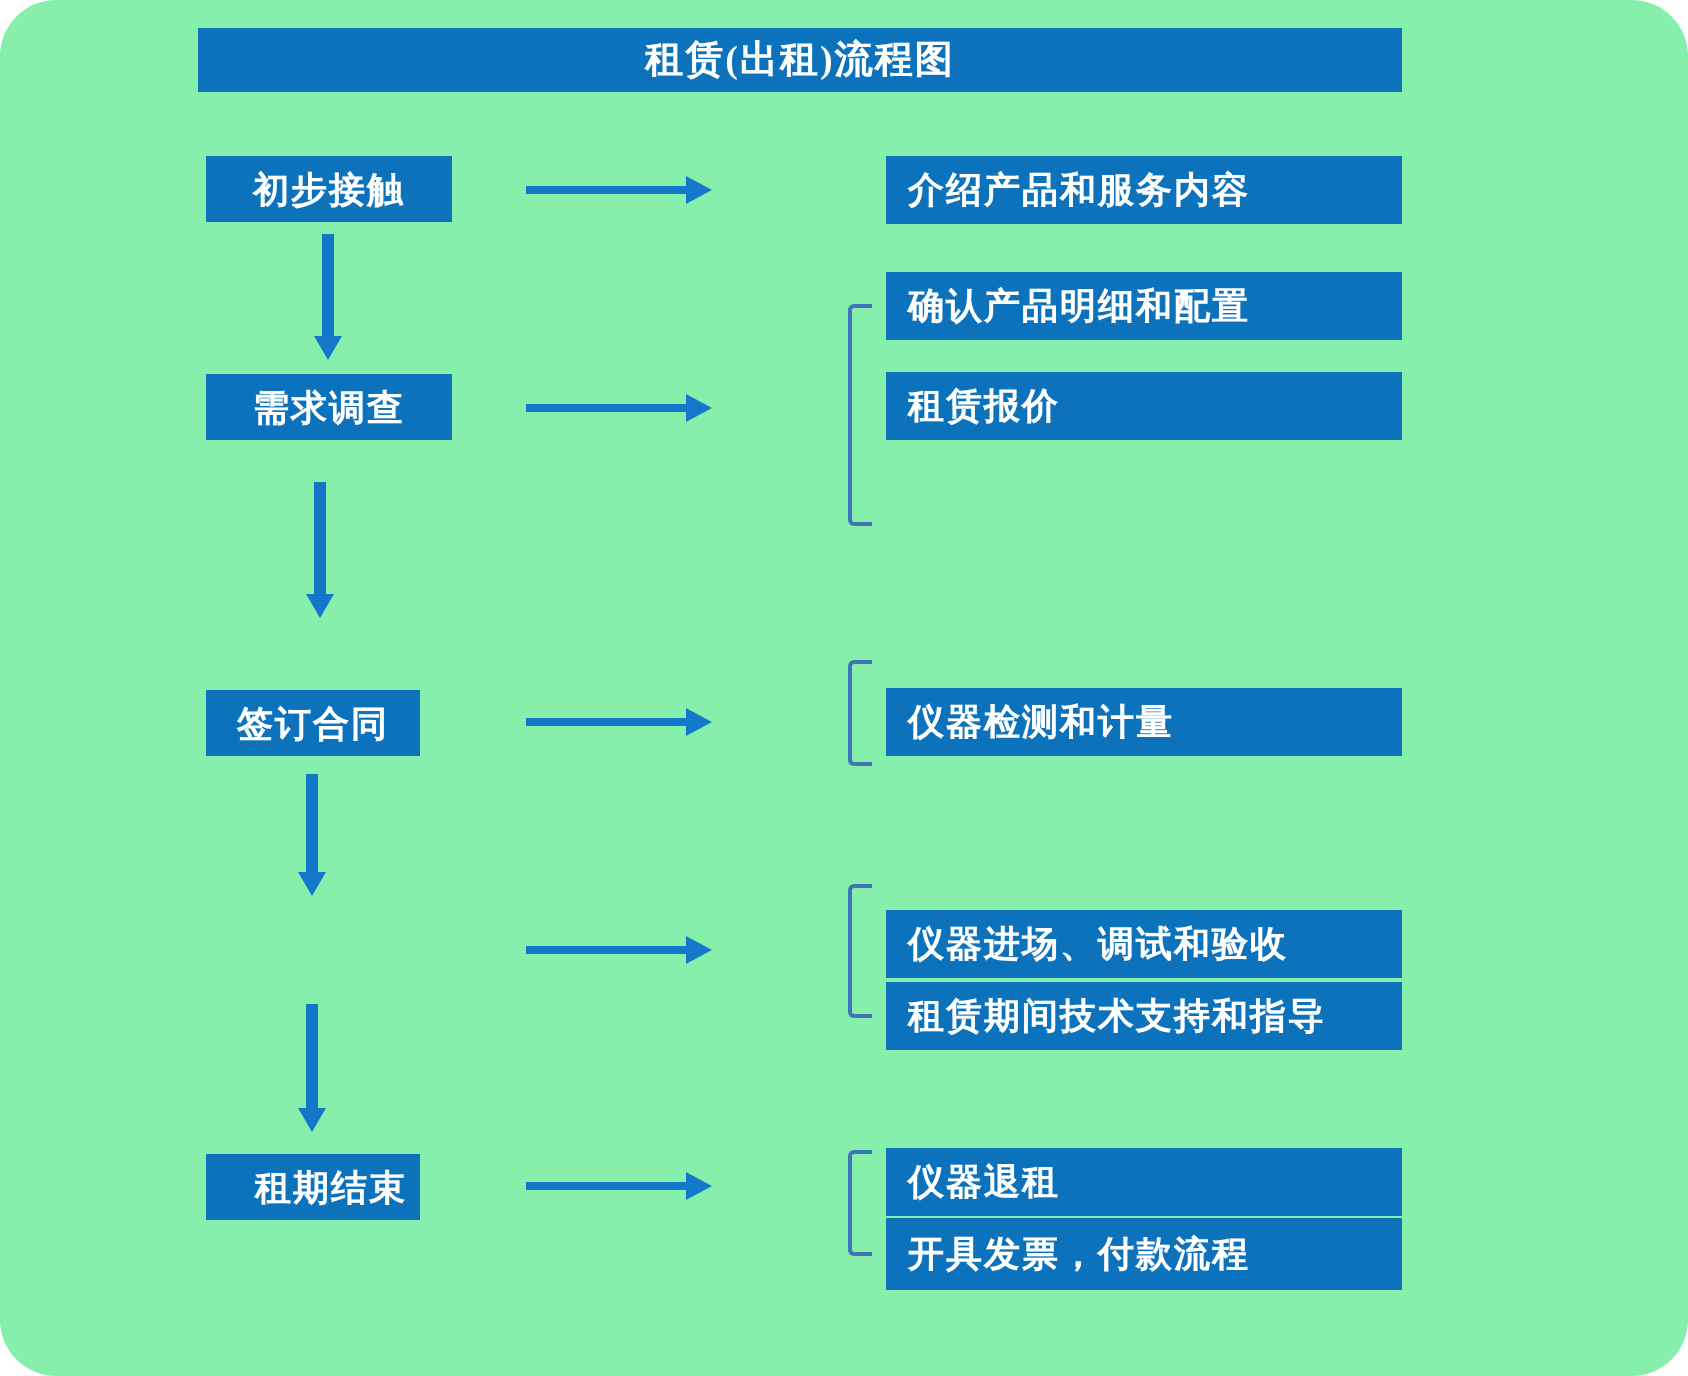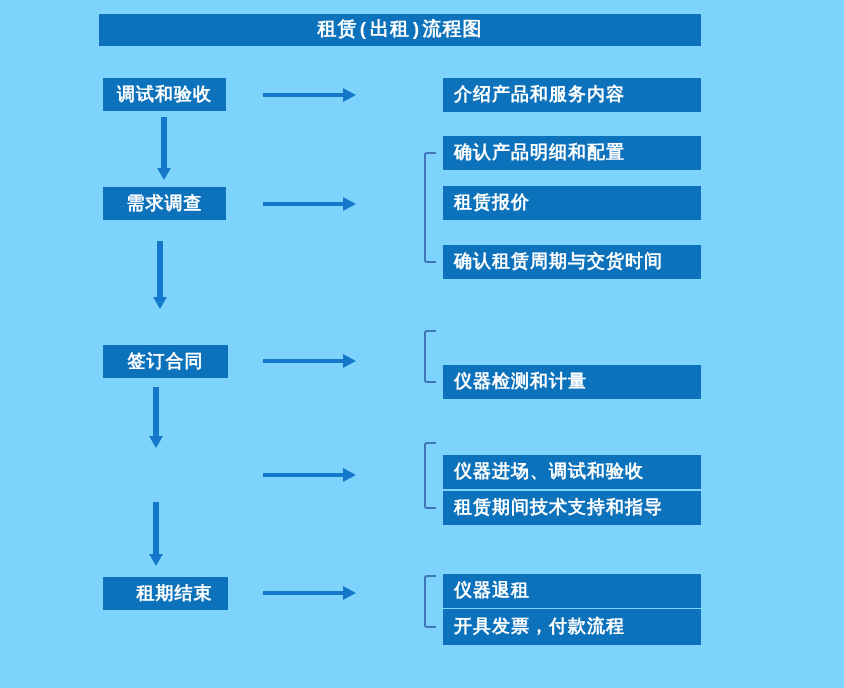--- a/index.html
+++ b/index.html
@@ -1,56 +1,57 @@
 <!DOCTYPE html>
 <html><head>
 <meta charset="utf-8">
 <style>
   html, body { margin: 0; padding: 0; background: #ffffff; }
   .canvas {
     position: relative;
     width: 844px;
     height: 688px;
-    background: #7dd3fc;
-    font-family: Liberation Mono, monospace;
+    background: #86efac;
+    font-family: Liberation Serif, serif;
     overflow: hidden;
+    border-radius: 28px;
   }
   .box {
     position: absolute;
     background: #0d72bc;
     color: #ffffff;
     font-weight: bold;
     font-size: 18px;
     display: flex;
     align-items: center;
     box-sizing: border-box;
     letter-spacing: 1px;
     line-height: 1;
   }
   .title-bar {
     left: 99px; top: 14px; width: 602px; height: 32px;
     justify-content: center;
     font-size: 19px;
   }
   .stage { left: 103px; height: 33px; justify-content: center; }
   .stage.wide   { width: 123px; }
-  .stage.narrow { width: 125px; }
+  .stage.narrow { width: 107px; }
   .s0 { top: 78px; }
   .s1 { top: 187px; text-align: center; }
   .s2 { top: 345px; }
   .s3 { top: 459px; }
   .s4 { top: 577px; padding-left: 18px; }
 
   .detail { left: 443px; width: 258px; height: 34px; padding-left: 11px; }
   .d0  { top: 78px; }
   .d1a { top: 136px; }
   .d1b { top: 186px; }
   .d1c { top: 245px; }
   .d2a { top: 314px; }
-  .d2b { top: 365px; }
+  .d2b { top: 344px; }
   .d3a { top: 425px; margin-top: 30px; }
   .d3b { top: 491px; }
   .d4a { top: 558px; margin-top: 16px; }
   .d4b { top: 609px; height: 36px; }
 
   
   .harrow { position: absolute; left: 263px; width: 93px; height: 14px; }
   .harrow .shaft {
     position: absolute; left: 0; top: 5px; width: 80px; height: 4px;
     background: #1478ca;
@@ -98,21 +99,21 @@
   .b3 { top: 442px; height: 67px; }
   .b4 { top: 575px; height: 53px; }
 </style>
 </head>
 <body>
 
 <div class="canvas">
 
   <div class="box title-bar">租赁(出租)流程图</div>
 
-  <div class="box stage wide s0">调试和验收</div>
+  <div class="box stage wide s0">初步接触</div>
   <div class="box stage wide s1">需求调查</div>
   <div class="box stage narrow s2">签订合同</div>
   <div class="box stage narrow s4">租期结束</div>
 
   <div class="varrow v0">
       <div class="shaft"></div>
       <div class="head"></div>
     </div>
   <div class="varrow v1">
       <div class="shaft"></div>
@@ -150,21 +151,20 @@
 
   <div class="bracket b1"></div>
   <div class="bracket b2"></div>
   <div class="bracket b3"></div>
   <div class="bracket b4"></div>
 
   <div class="box detail d0">介绍产品和服务内容</div>
 
   <div class="box detail d1a">确认产品明细和配置</div>
   <div class="box detail d1b">租赁报价</div>
-  <div class="box detail d1c">确认租赁周期与交货时间</div>
 
   <div class="box detail d2b">仪器检测和计量</div>
 
   <div class="box detail d3a">仪器进场、调试和验收</div>
   <div class="box detail d3b">租赁期间技术支持和指导</div>
 
   <div class="box detail d4a">仪器退租</div>
   <div class="box detail d4b">开具发票，付款流程</div>
 
 </div>

